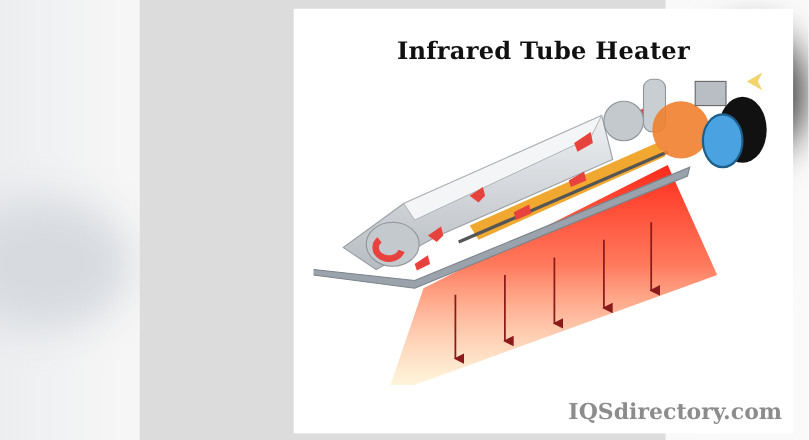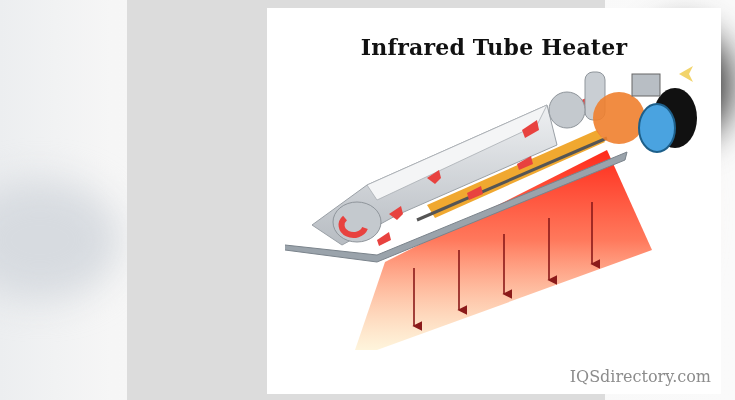--- a/index.html
+++ b/index.html
@@ -4,21 +4,21 @@
 <style>
   html,body{margin:0;padding:0;}
   body{width:735px;height:400px;overflow:hidden;position:relative;
        background:linear-gradient(90deg,#eceef0 0%,#f6f6f6 15%,#fafafa 100%);
        font-family:"DejaVu Serif",serif;}
   .bg-blur{position:absolute;filter:blur(18px);border-radius:50%;}
   .frame{position:absolute;left:127px;top:0;width:478px;height:400px;background:#dcdcdc;}
   .panel{position:absolute;left:140px;top:8px;width:454px;height:386px;background:#fff;overflow:hidden;}
   .title{position:absolute;left:0;right:0;top:26px;text-align:center;font-weight:bold;
          font-size:22px;color:#111;letter-spacing:0.2px;}
-  .brand{position:absolute;right:10px;bottom:8px;font-weight:normal;font-size:16px;color:#8c8c8c;}
+  .brand{position:absolute;right:10px;bottom:8px;font-weight:bold;font-size:20px;color:#8c8c8c;}
   svg{position:absolute;left:0;top:0;}
 </style>
 </head>
 <body>
 
 <div class="bg-blur" style="left:-40px;top:180px;width:160px;height:120px;background:#d7dbe0;"></div>
 <div class="bg-blur" style="left:640px;top:30px;width:90px;height:110px;background:#222;"></div>
 <div class="bg-blur" style="left:610px;top:120px;width:80px;height:180px;background:#f3c9b6;"></div>
 
 <div class="frame">

